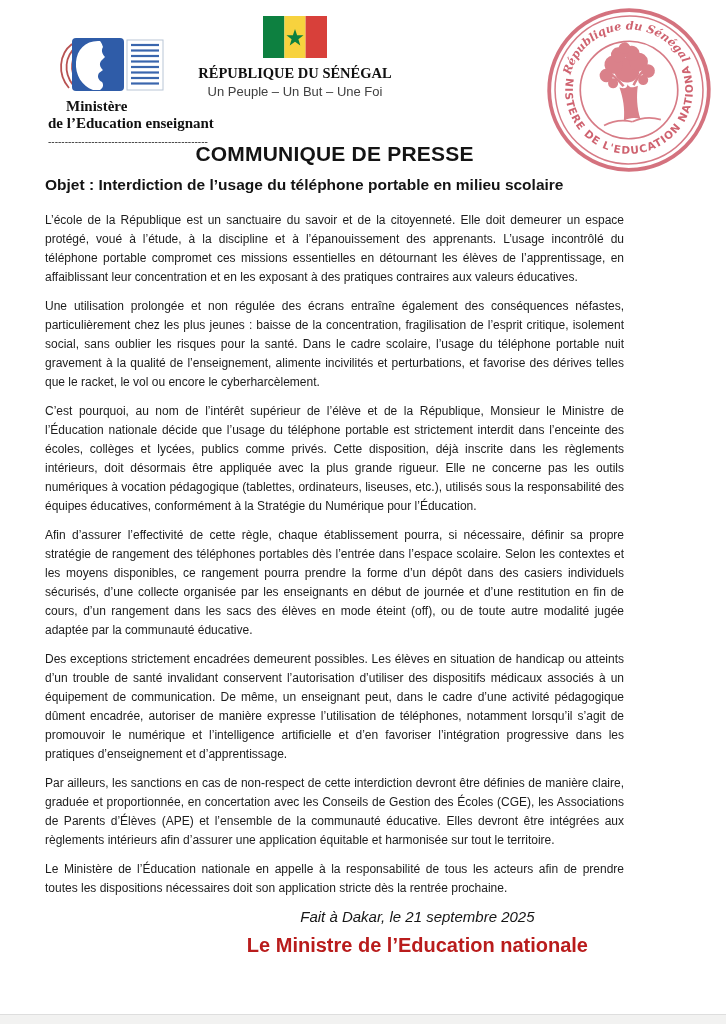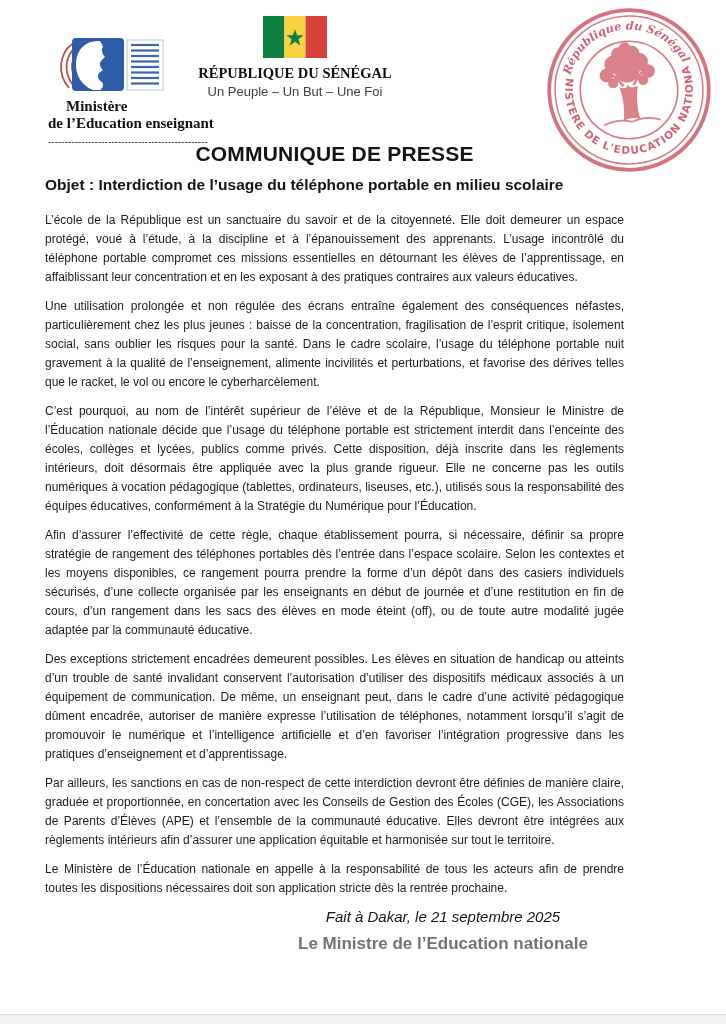--- a/index.html
+++ b/index.html
@@ -33,21 +33,21 @@
              padding:142px 42px 0 45px; box-sizing:border-box; }
   .doc-title { text-align:center; font-weight:bold; font-size:21px;
                letter-spacing:0.2px; color:#141414; margin:0 0 10px 0; }
   .doc-subject { text-align:left; font-weight:bold; font-size:15.5px;
                  color:#141414; margin:0 0 17px 0; }
   .doc-paragraph { text-align:justify; font-size:12px; line-height:19px;
                    margin:0 0 10px 0; color:#1c1c1c; }
 
   .sign-block { margin:4px 36px 0 auto; width:fit-content; text-align:center; }
   .date-line { font-style:italic; font-size:15px; color:#161616; }
-  .signature-line { font-weight:bold; font-size:17px; color:#737373; margin-top:9px; }
+  .signature-line { font-weight:bold; font-size:20px; color:#b91c1c; margin-top:9px; }
 
   .page-edge { position:absolute; left:0; bottom:0; width:726px; height:9px;
                background:#f2f2f1; border-top:1px solid #dedede; }
 
   .seal-top-text { font-family:"DejaVu Serif", serif; font-style:italic; font-weight:bold; }
   .seal-bottom-text { font-family:"DejaVu Sans", sans-serif; font-weight:bold; letter-spacing:1.2px; }
 </style>
 </head>
 <body>
 

